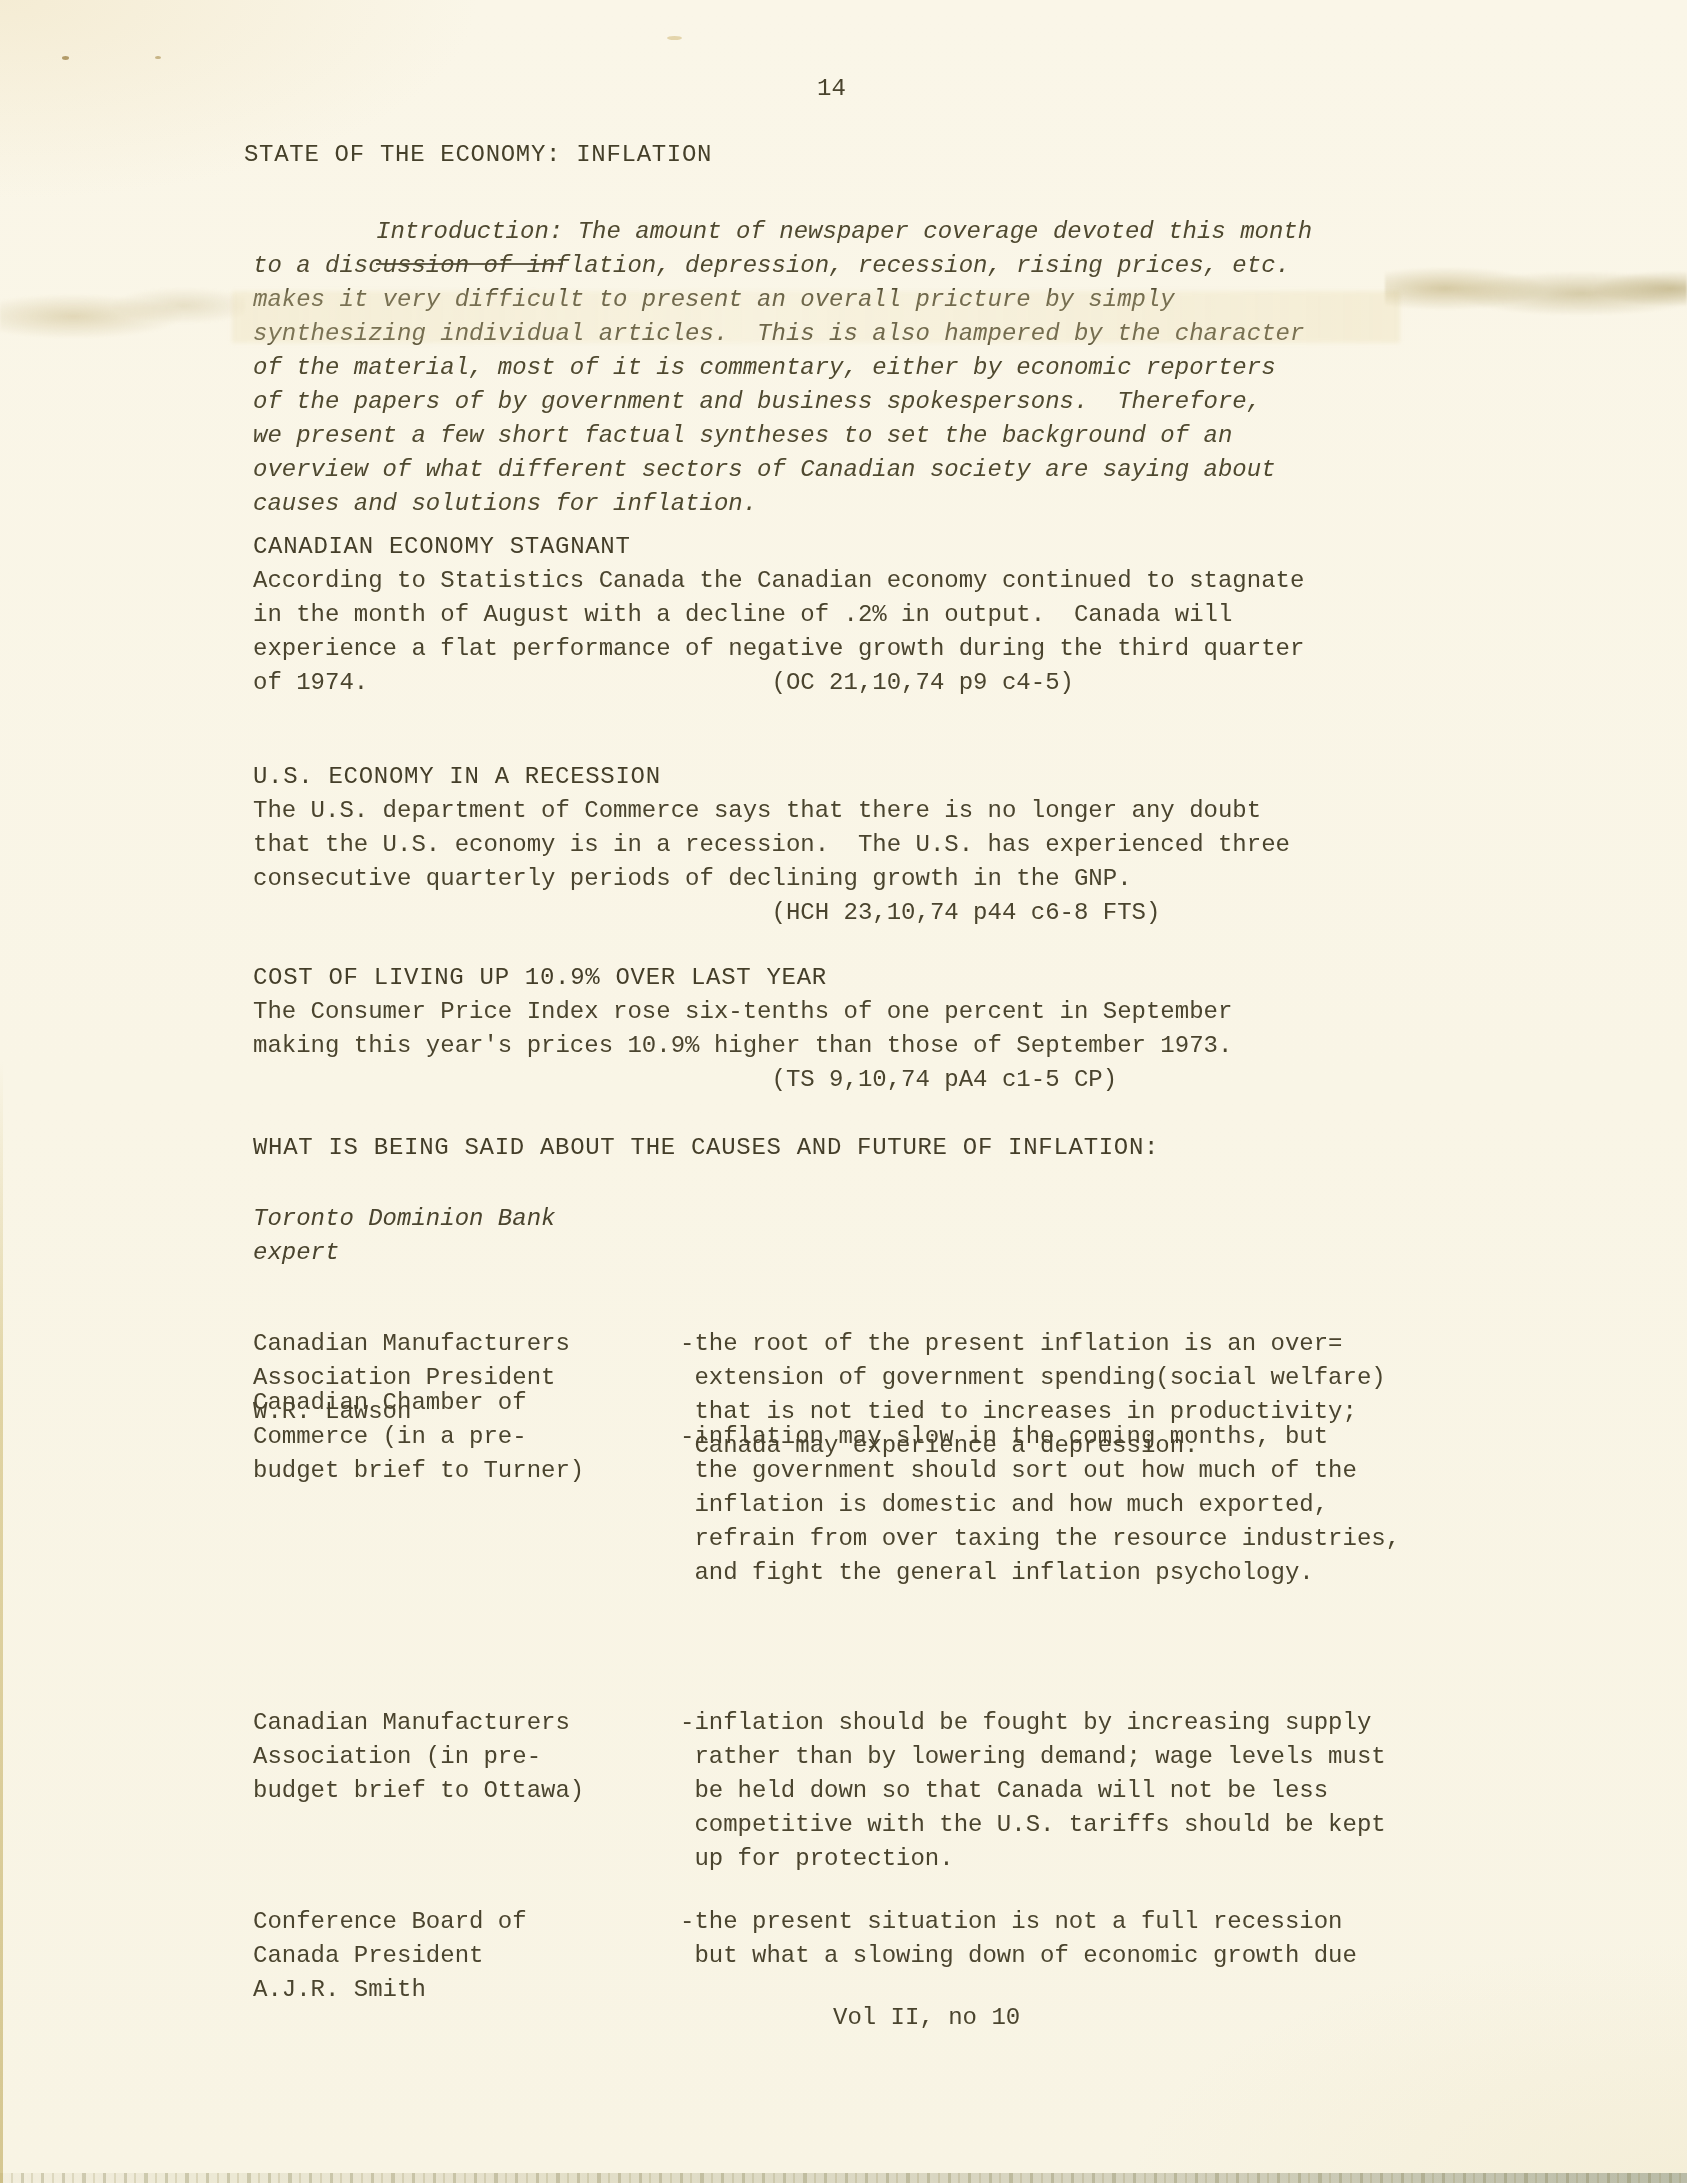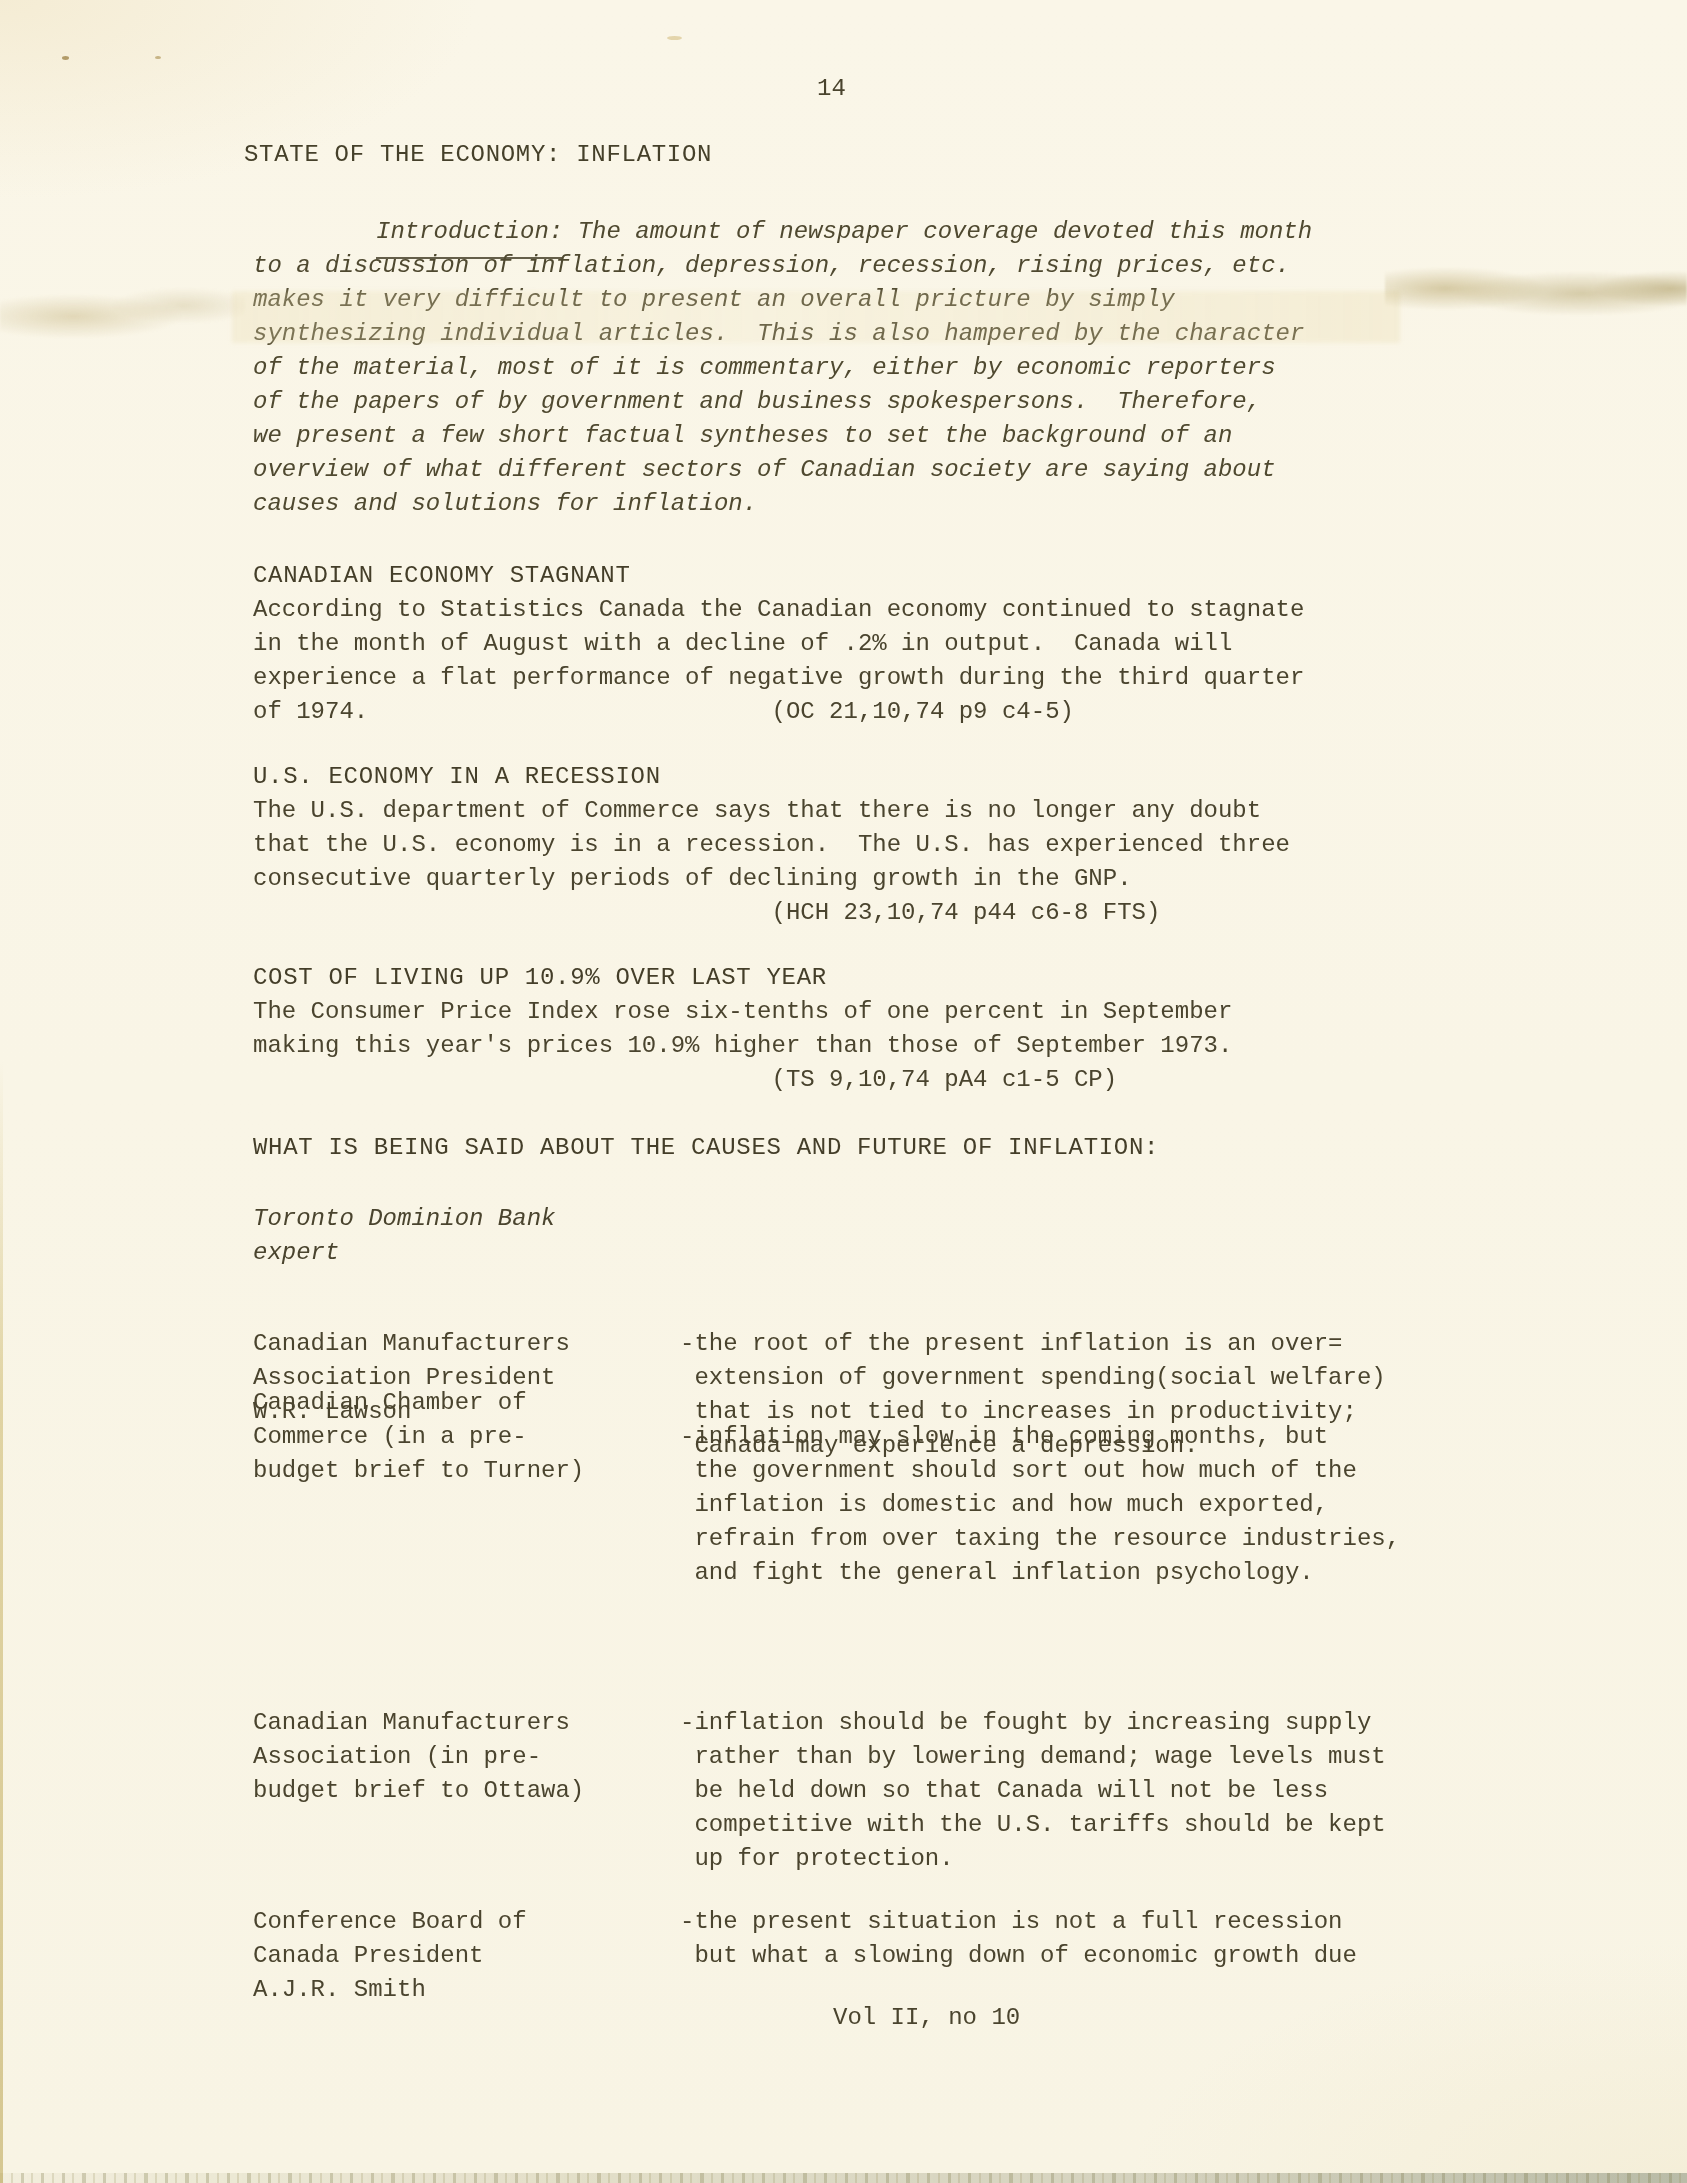--- a/index.html
+++ b/index.html
@@ -19,24 +19,24 @@
   .abs{position:absolute;}
   .pageno{left:817px;top:72px;}
   .doc-title{left:244px;top:138px;letter-spacing:0.7px;color:#45402a;}
   .intro{
     left:253px;top:215px;width:1323px;
     font-style:italic;color:#4f4930;
     text-indent:123px;
   }
   .intro-label{
     border-bottom:2.7px solid rgba(74,68,46,.85);
-    padding-bottom:12px;
+    padding-bottom:18px;
   }
   .section{left:253px;width:1327px;}
-  .sec1{top:559px;} .sec2{top:760px;} .sec3{top:961px;}
+  .sec1{top:530px;} .sec2{top:760px;} .sec3{top:961px;}
   .sec-heading{letter-spacing:0.7px;color:#443e29;}
   .list-heading{left:253px;top:1131px;letter-spacing:0.7px;color:#443e29;}
   .row{left:253px;width:1327px;display:flex;align-items:flex-start;}
   .row1{top:1202px;font-style:italic;} .row2{top:1327px;} .row3{top:1386px;} .row4{top:1706px;} .row5{top:1905px;}
   .speaker{flex:0 0 427px;}
   .statement{flex:1;}
   .offset1 .statement{padding-top:34px;}
   .footer{left:833px;top:2001px;}
 
   

